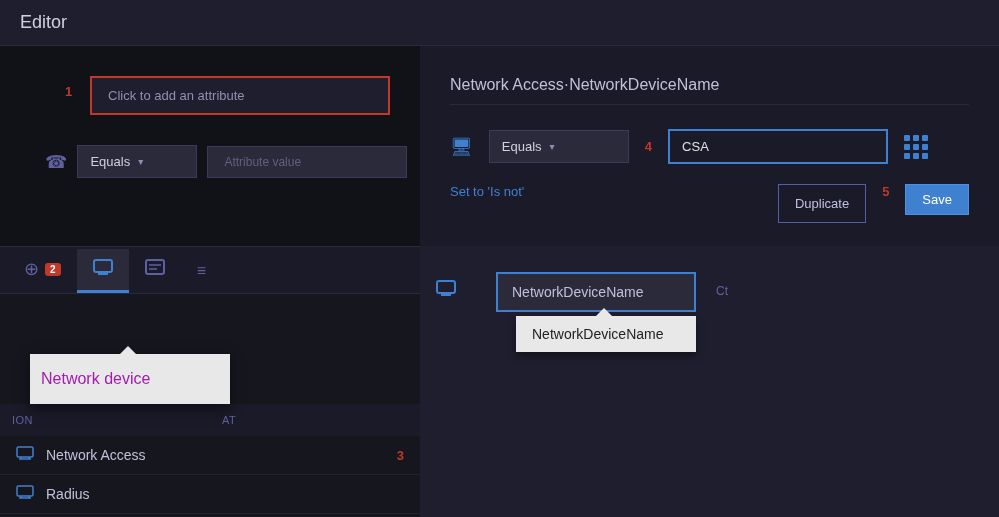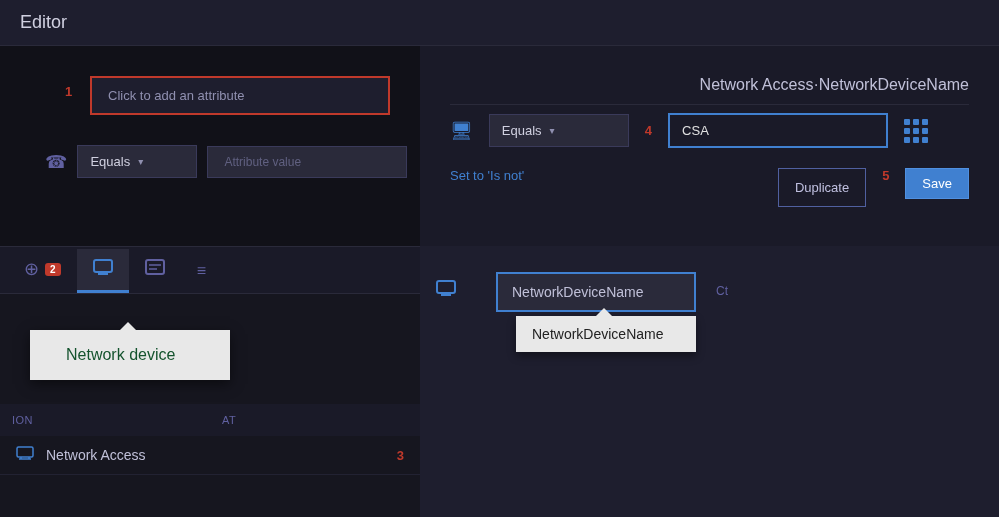--- a/index.html
+++ b/index.html
@@ -100,24 +100,23 @@
       flex: 1;
       background: #1a1a28;
       display: flex;
       flex-direction: column;
       padding: 30px 30px 20px 30px;
     }
 
     .network-access-title {
       color: #c0c0d8;
       font-size: 16px;
-      margin-bottom: 8px;
+      margin-bottom: 24px;
       padding-bottom: 10px;
       border-bottom: 1px solid #2a2a3a;
-      text-align: right;
     }
 
     .right-row {
       display: flex;
       align-items: center;
       gap: 16px;
       margin-bottom: 16px;
     }
 
     .monitor-icon-right {
@@ -241,26 +240,26 @@
       font-size: 10px;
       padding: 1px 5px;
       border-radius: 3px;
       font-weight: bold;
     }
 
     
     .tooltip-network-device {
       position: absolute;
       background: #e8e8e8;
-      color: #14532d;
-      padding: 16px 36px;
+      color: #a21caf;
+      padding: 16px 11px;
       font-size: 16px;
       font-weight: 400;
       min-width: 200px;
-      top: 36px;
+      top: 60px;
       left: 30px;
       z-index: 100;
       box-shadow: 0 4px 12px rgba(0,0,0,0.5);
     }
 
     .tooltip-arrow {
       position: absolute;
       top: -8px;
       left: 90px;
       width: 0;
@@ -511,20 +510,31 @@
             <svg width="18" height="14" viewBox="0 0 18 14" fill="none">
               <rect x="1" y="1" width="16" height="10" rx="1.5" stroke="#4080d0" stroke-width="1.5" fill="none"></rect>
               <line x1="5" y1="11" x2="5" y2="13" stroke="#4080d0" stroke-width="1.5"></line>
               <line x1="13" y1="11" x2="13" y2="13" stroke="#4080d0" stroke-width="1.5"></line>
               <line x1="3" y1="13" x2="15" y2="13" stroke="#4080d0" stroke-width="1.5"></line>
             </svg>
           </span>
           <span class="list-label">Network Access</span>
           <span class="list-badge">3</span>
         </div>
+        <div class="list-row">
+          <span class="list-icon">
+            <svg width="18" height="14" viewBox="0 0 18 14" fill="none">
+              <rect x="1" y="1" width="16" height="10" rx="1.5" stroke="#4080d0" stroke-width="1.5" fill="none"></rect>
+              <line x1="5" y1="11" x2="5" y2="13" stroke="#4080d0" stroke-width="1.5"></line>
+              <line x1="13" y1="11" x2="13" y2="13" stroke="#4080d0" stroke-width="1.5"></line>
+              <line x1="3" y1="13" x2="15" y2="13" stroke="#4080d0" stroke-width="1.5"></line>
+            </svg>
+          </span>
+          <span class="list-label">Radius</span>
+        </div>
       </div>
     </div>
 
     <div class="right-panel-bottom">
       <div style="display:flex; align-items:flex-start; gap:20px; padding-top:10px;">
 
         <span style="color:#4080d0; font-size:18px; margin-top:8px;">
           <svg width="20" height="16" viewBox="0 0 20 16" fill="none">
             <rect x="1" y="1" width="18" height="12" rx="2" stroke="#4080d0" stroke-width="2" fill="none"></rect>
             <line x1="7" y1="13" x2="7" y2="15" stroke="#4080d0" stroke-width="2"></line>

